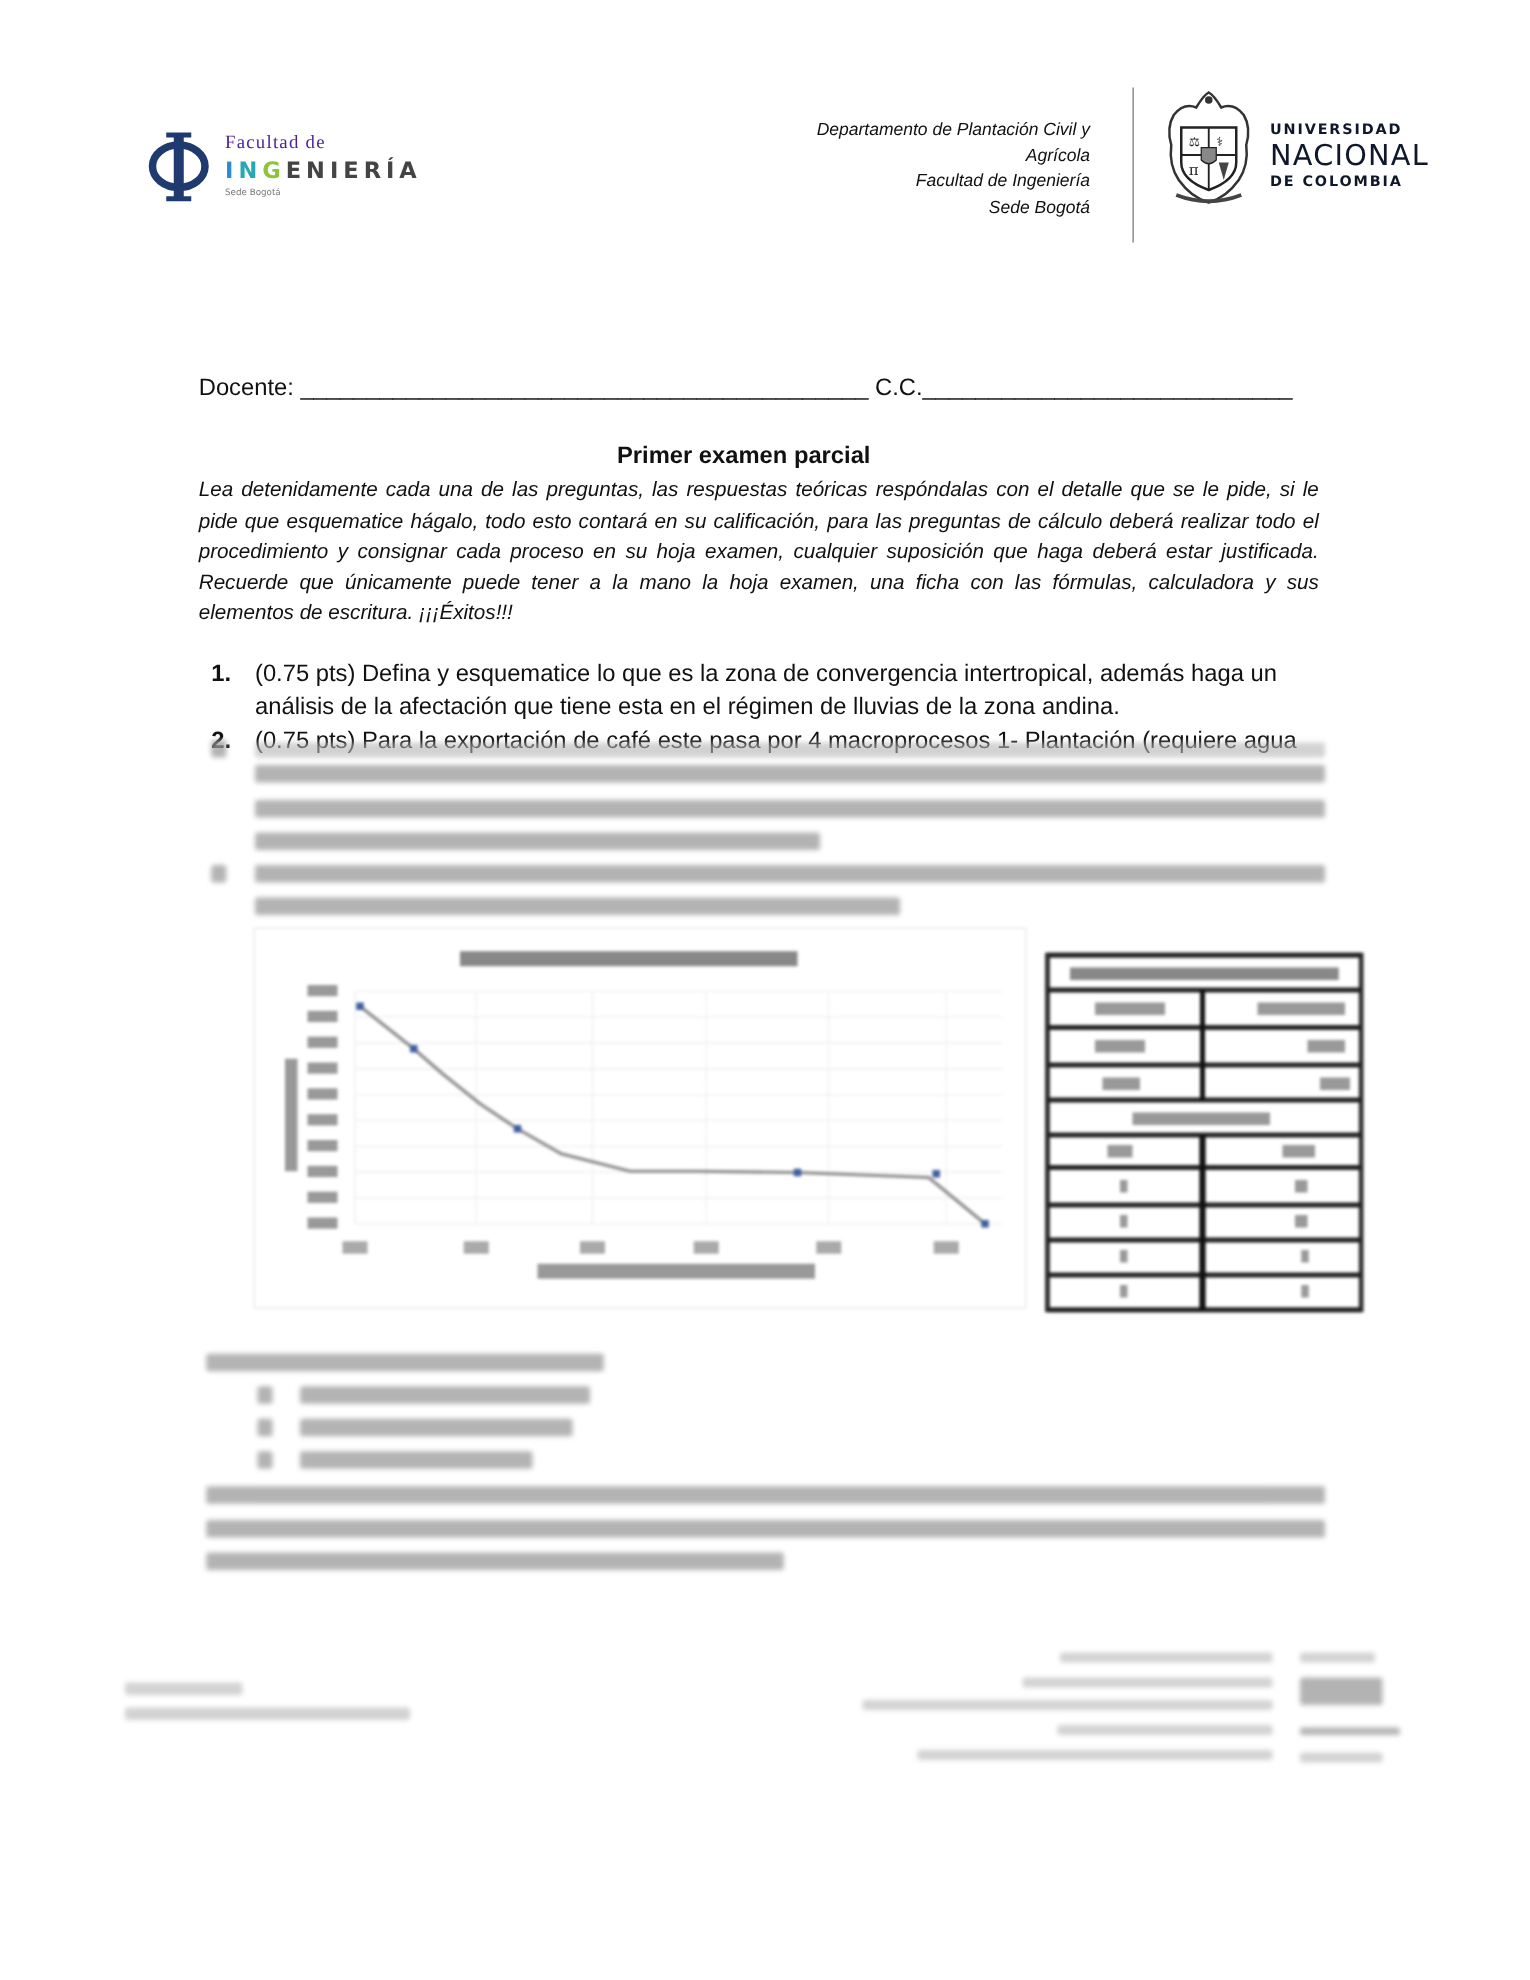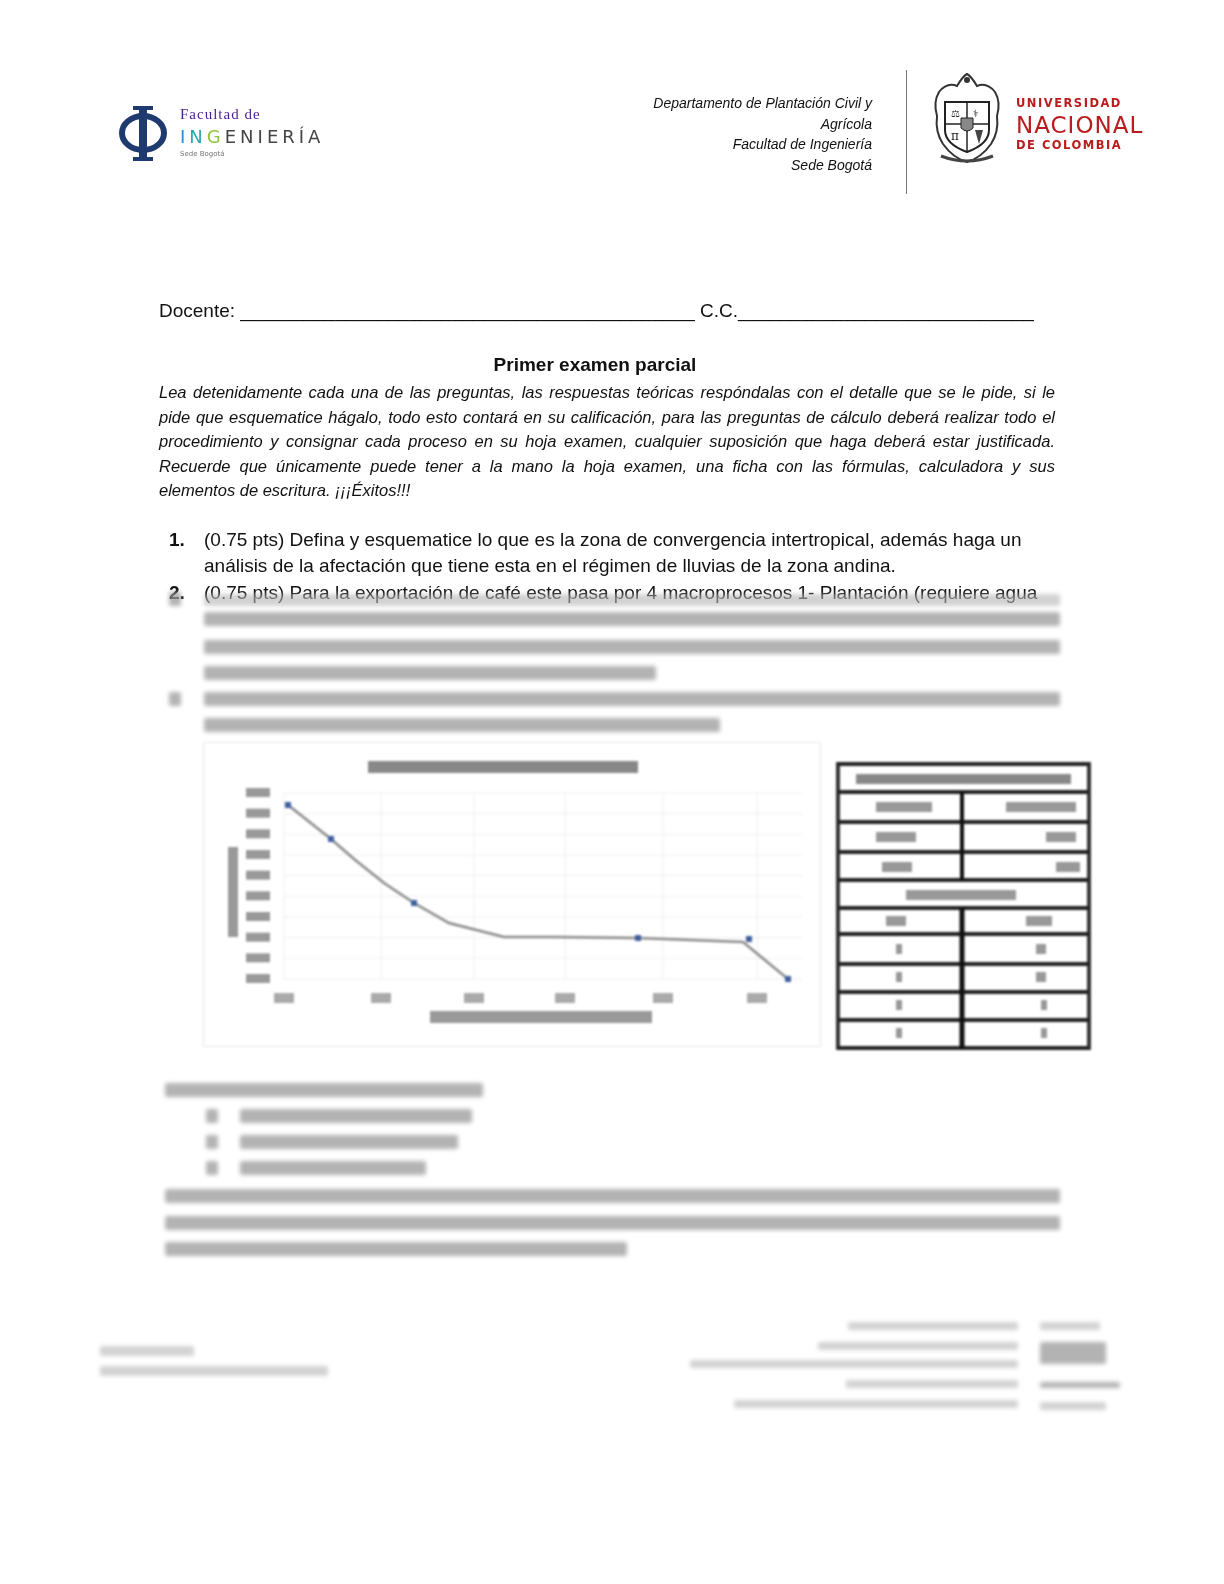--- a/index.html
+++ b/index.html
@@ -2,30 +2,30 @@
 <html><head>
 <meta charset="utf-8">
 <style>
   html, body { margin:0; padding:0; background:#ffffff; }
   body { width:1224px; height:1584px; position:relative; overflow:hidden; font-family:"Liberation Sans", sans-serif; color:#111; }
 
   
   .fi-logo { position:absolute; left:118px; top:104px; width:240px; height:60px; }
   .fi-phi { position:absolute; left:0; top:0; width:50px; height:58px; }
   .fi-facultad { position:absolute; left:62px; top:2px; font-family:Liberation Serif, serif; font-size:15px; color:#4c1d95; letter-spacing:1px; }
-  .fi-ing { position:absolute; left:62px; top:22px; font-family:"DejaVu Sans", sans-serif; font-weight:normal; font-size:18px; letter-spacing:4px; color:#444; }
+  .fi-ing { position:absolute; left:62px; top:22px; font-family:"DejaVu Sans", sans-serif; font-weight:bold; font-size:18px; letter-spacing:4px; color:#444; }
   .fi-ing .c1 { color:#2a8bd0; }
   .fi-ing .c2 { color:#2aa7b5; }
   .fi-ing .c3 { color:#8ec43b; }
   .fi-sede { position:absolute; left:62px; top:46px; font-family:"DejaVu Sans", sans-serif; font-size:7px; color:#777; }
 
   .dept-block { position:absolute; right:352px; top:93px; text-align:right; font-family:"Liberation Sans", sans-serif; font-style:italic; font-size:14px; line-height:20.5px; color:#111; width:300px; }
   .header-divider { position:absolute; left:906px; top:70px; width:1px; height:124px; background:#777; }
   .un-shield { position:absolute; left:931px; top:72px; width:72px; height:94px; }
-  .un-text { position:absolute; left:1016px; top:96px; font-family:"DejaVu Sans", sans-serif; color:#b91c1c; }
+  .un-text { position:absolute; left:1016px; top:96px; font-family:"DejaVu Sans", sans-serif; color:#0f172a; }
   .un-text .l1 { font-size:11.5px; letter-spacing:1.5px; font-weight:bold; }
   .un-text .l2 { font-size:23px; letter-spacing:1px; line-height:26px; margin-top:2px; }
   .un-text .l3 { font-size:11.5px; letter-spacing:1.5px; font-weight:bold; }
 
   
   .intro { position:absolute; left:169px; top:194px; font-size:19px; line-height:26.5px; font-family:"Liberation Sans", sans-serif; }
   .intro b { font-weight:bold; }
 
   .name-line { position:absolute; left:159px; top:300px; font-size:19px; white-space:nowrap; }
 

